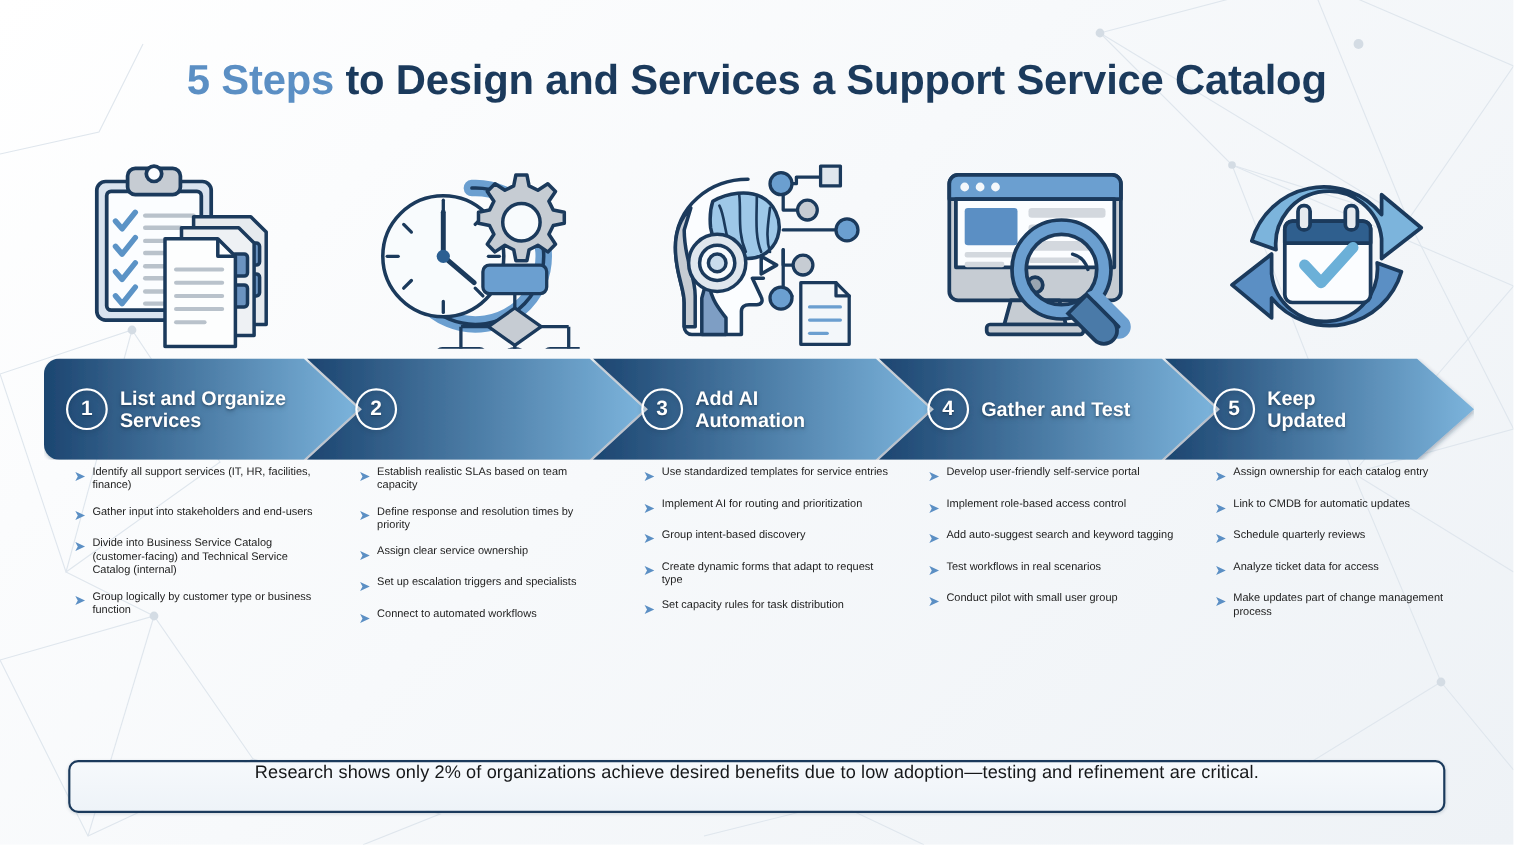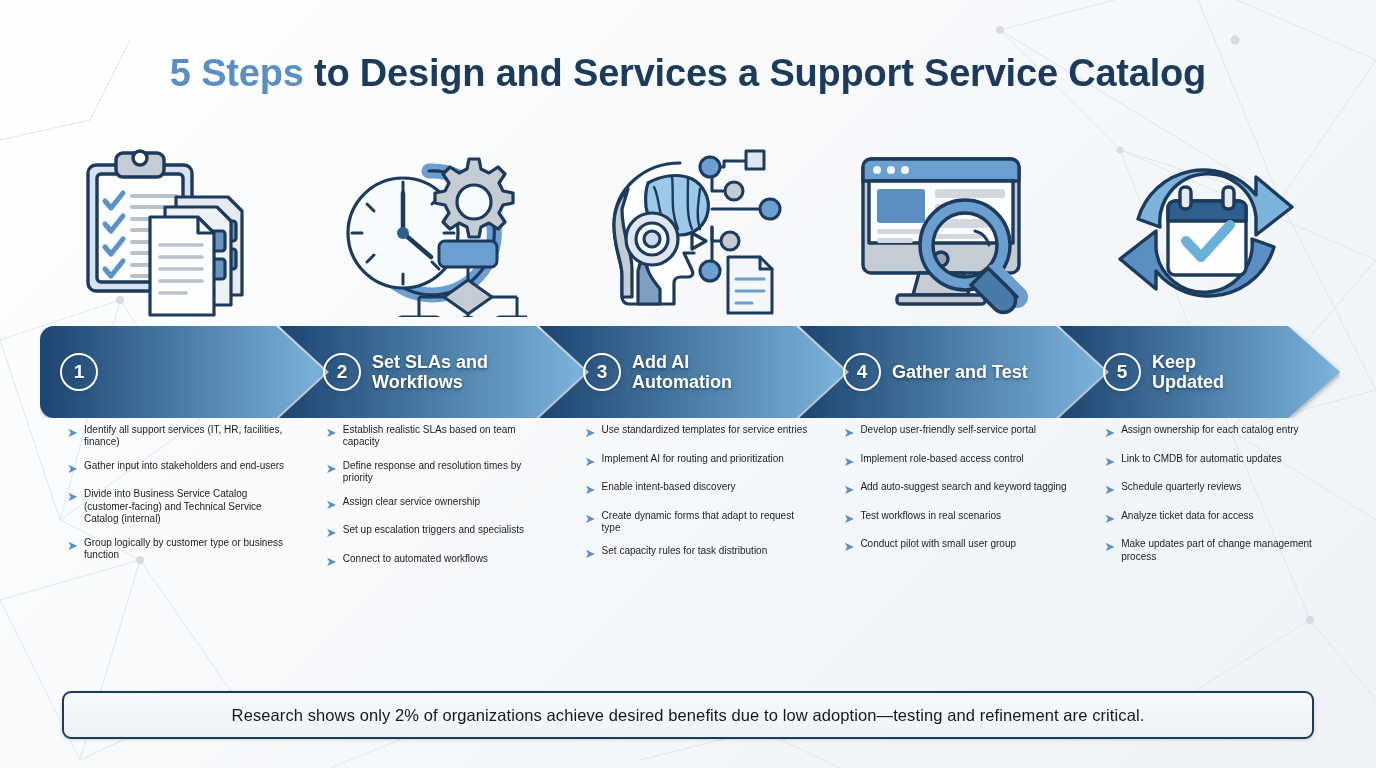--- a/index.html
+++ b/index.html
@@ -99,21 +99,21 @@
   .col-4 { padding-left: 20px; }
   .col-5 { padding-left: 22px; }
 
   
   #footer {
     position: absolute; left: 62px; top: 691px;
     width: 1252px; height: 48px;
     border: 2px solid #1b3a5c;
     border-radius: 9px;
     background: linear-gradient(180deg, #f6f9fc 0%, #eef3f8 100%);
-    display: flex; align-items: center; justify-content: center;
+    display: flex; justify-content: center;
     box-shadow: 0 1px 3px rgba(30,55,80,0.18);
   }
   #footer-text {
     font-size: 16.5px;
     color: #16181a;
     letter-spacing: 0.1px;
   }
 </style>
 </head>
 <body>
@@ -357,25 +357,25 @@
         <path d="M0 14 a14 14 0 0 1 14 -14 H236 L286 46 L236 92 H14 a14 14 0 0 1 -14 -14 Z" fill="url(#g1)"></path>
         <path d="M239 0 H496 L546 46 L496 92 H239 L289 46 Z" fill="url(#g2)"></path>
         <path d="M499 0 H756 L806 46 L756 92 H499 L549 46 Z" fill="url(#g3)"></path>
         <path d="M759 0 H1016 L1066 46 L1016 92 H759 L809 46 Z" fill="url(#g4)"></path>
         <path d="M1019 0 H1248 L1300 46 L1248 92 H1019 L1069 46 Z" fill="url(#g5)"></path>
       </g>
     </svg>
 
     <div class="step-arrow" style="left:0px; width:250px;">
       <div class="step-num">1</div>
+      <div class="step-title">List and Organize
+Services</div>
     </div>
     <div class="step-arrow" style="left:263px; width:240px;">
       <div class="step-num">2</div>
-      <div class="step-title">Set SLAs and
-Workflows</div>
     </div>
     <div class="step-arrow" style="left:523px; width:240px;">
       <div class="step-num">3</div>
       <div class="step-title">Add AI
 Automation</div>
     </div>
     <div class="step-arrow" style="left:783px; width:250px;">
       <div class="step-num">4</div>
       <div class="step-title">Gather and Test</div>
     </div>
@@ -433,21 +433,21 @@
       <div class="bullet">
           <span class="bullet-marker">➤</span>
           <span class="bullet-text">Use standardized templates for service entries</span>
         </div>
       <div class="bullet">
           <span class="bullet-marker">➤</span>
           <span class="bullet-text">Implement AI for routing and prioritization</span>
         </div>
       <div class="bullet">
           <span class="bullet-marker">➤</span>
-          <span class="bullet-text">Enable intent-based discovery</span>
+          <span class="bullet-text">Group intent-based discovery</span>
         </div>
       <div class="bullet">
           <span class="bullet-marker">➤</span>
           <span class="bullet-text">Create dynamic forms that adapt to request type</span>
         </div>
       <div class="bullet">
           <span class="bullet-marker">➤</span>
           <span class="bullet-text">Set capacity rules for task distribution</span>
         </div>
     </div>

